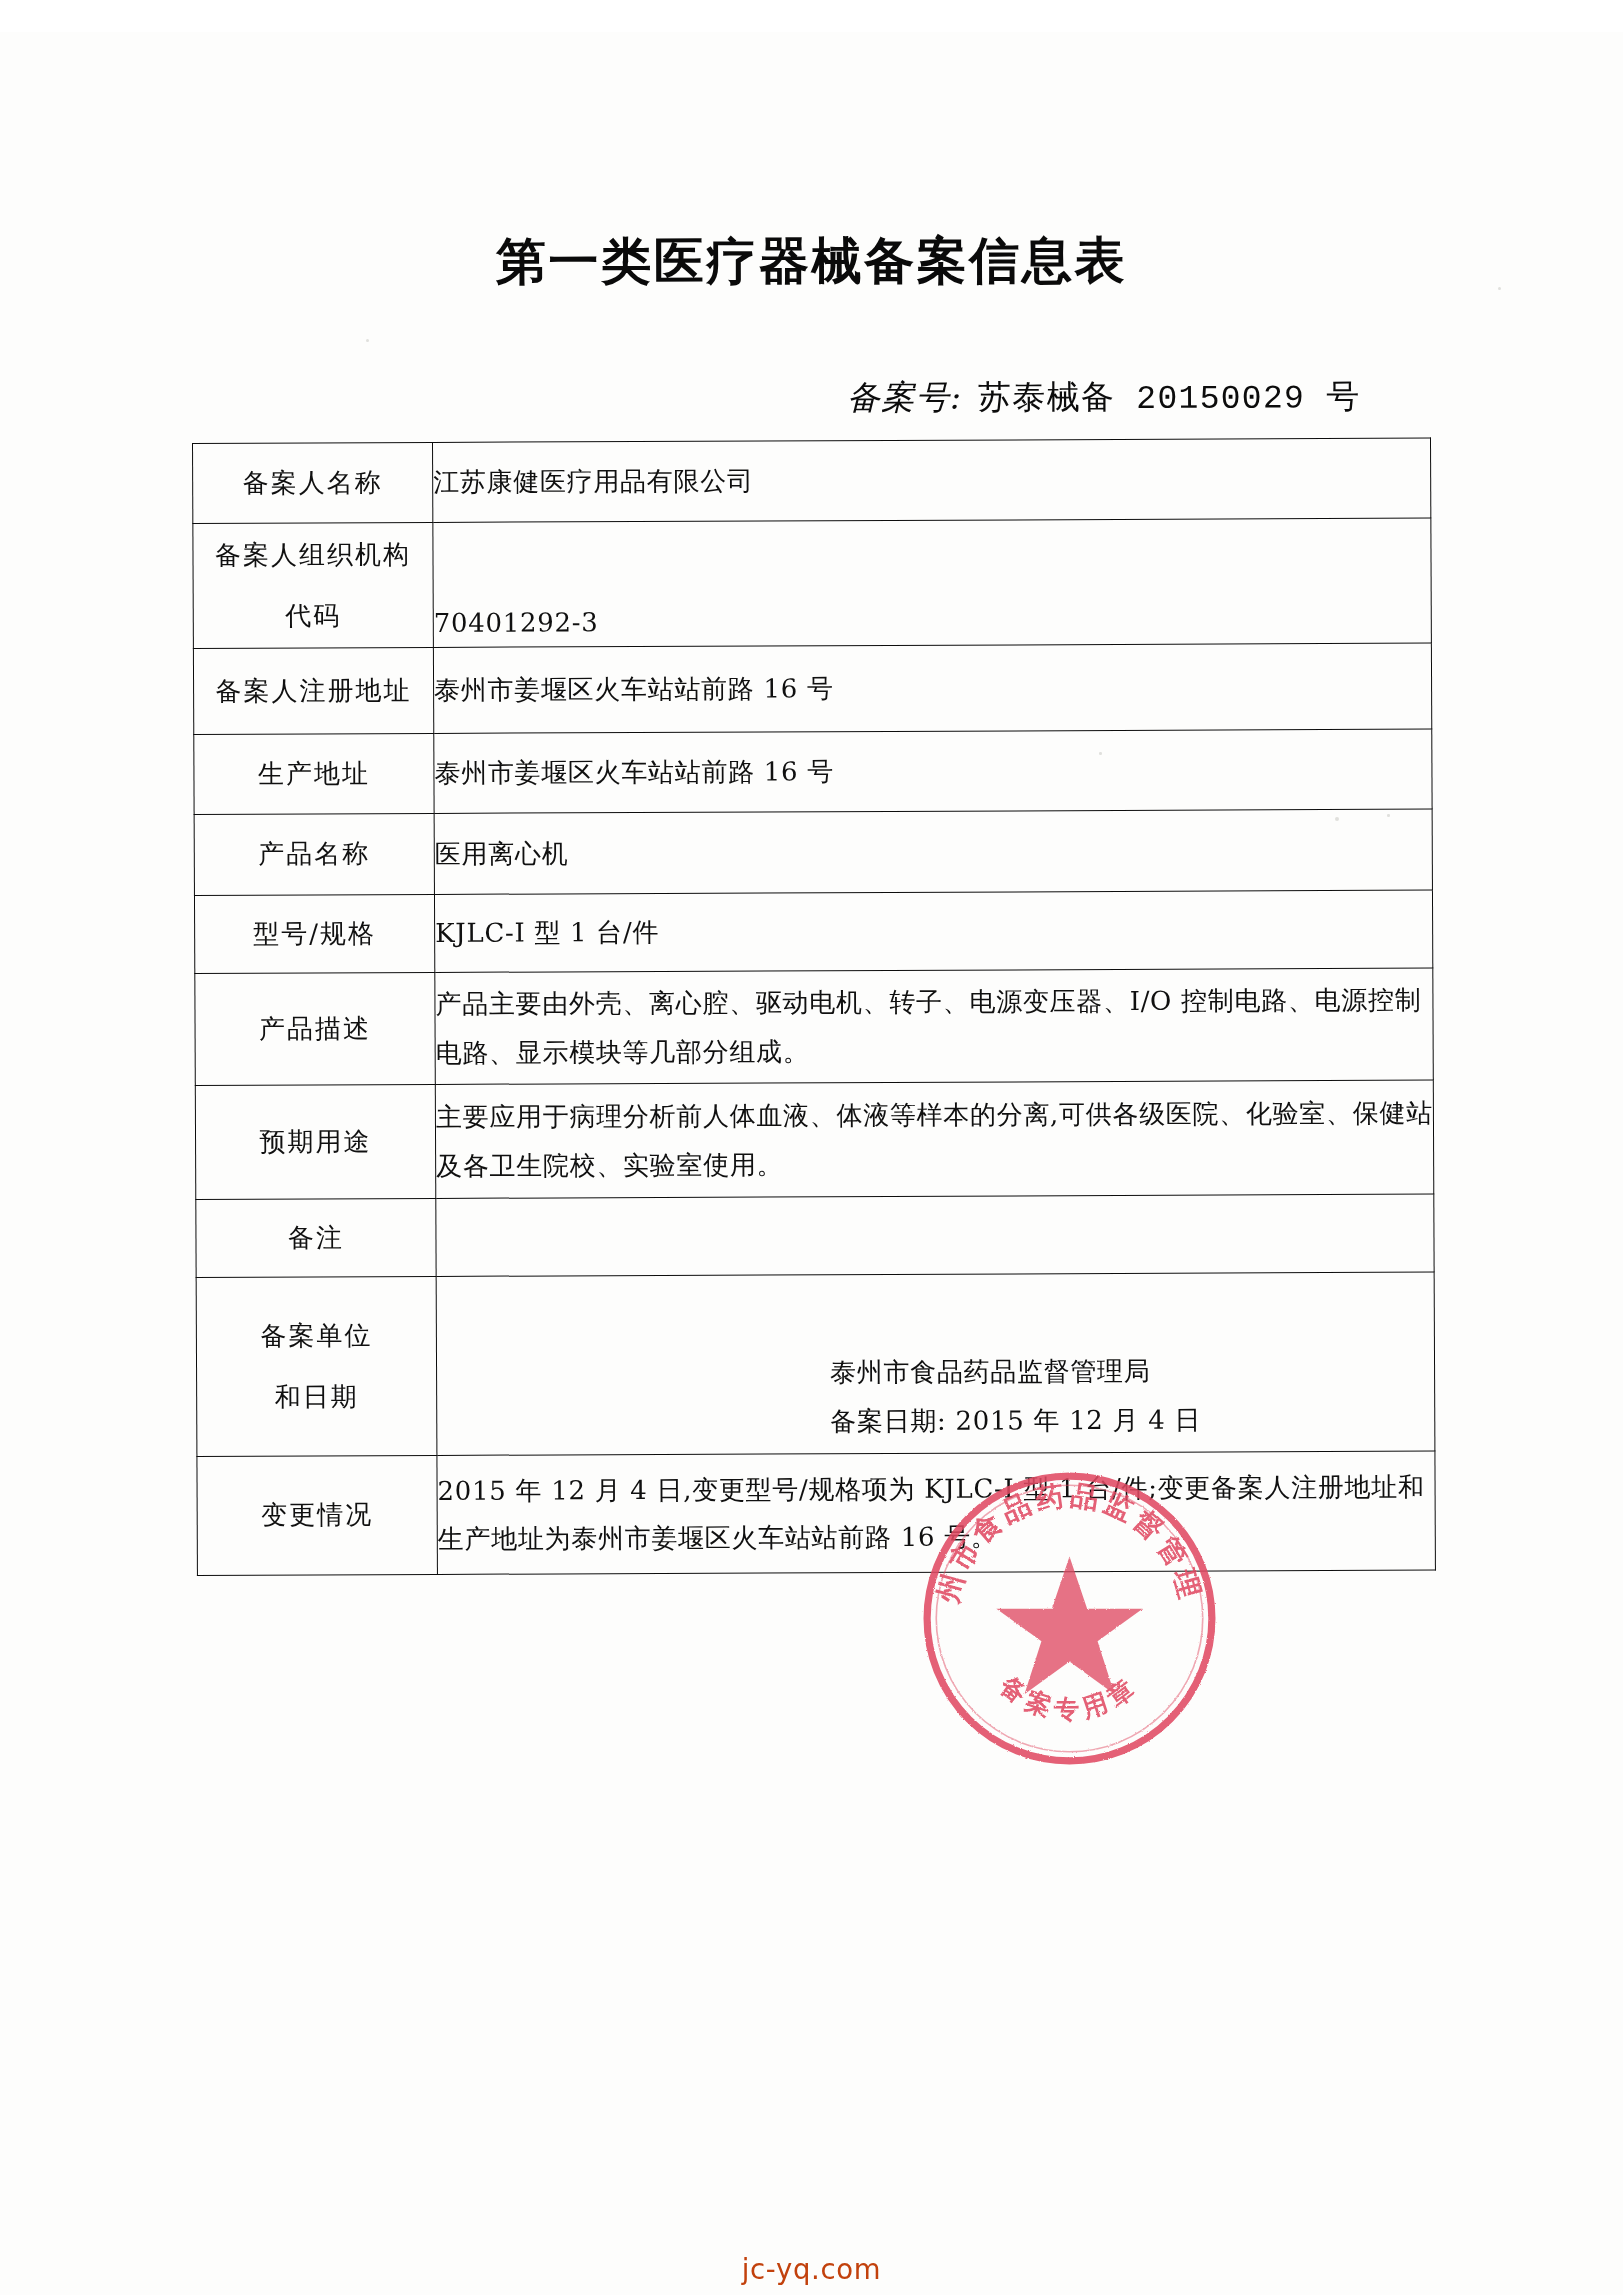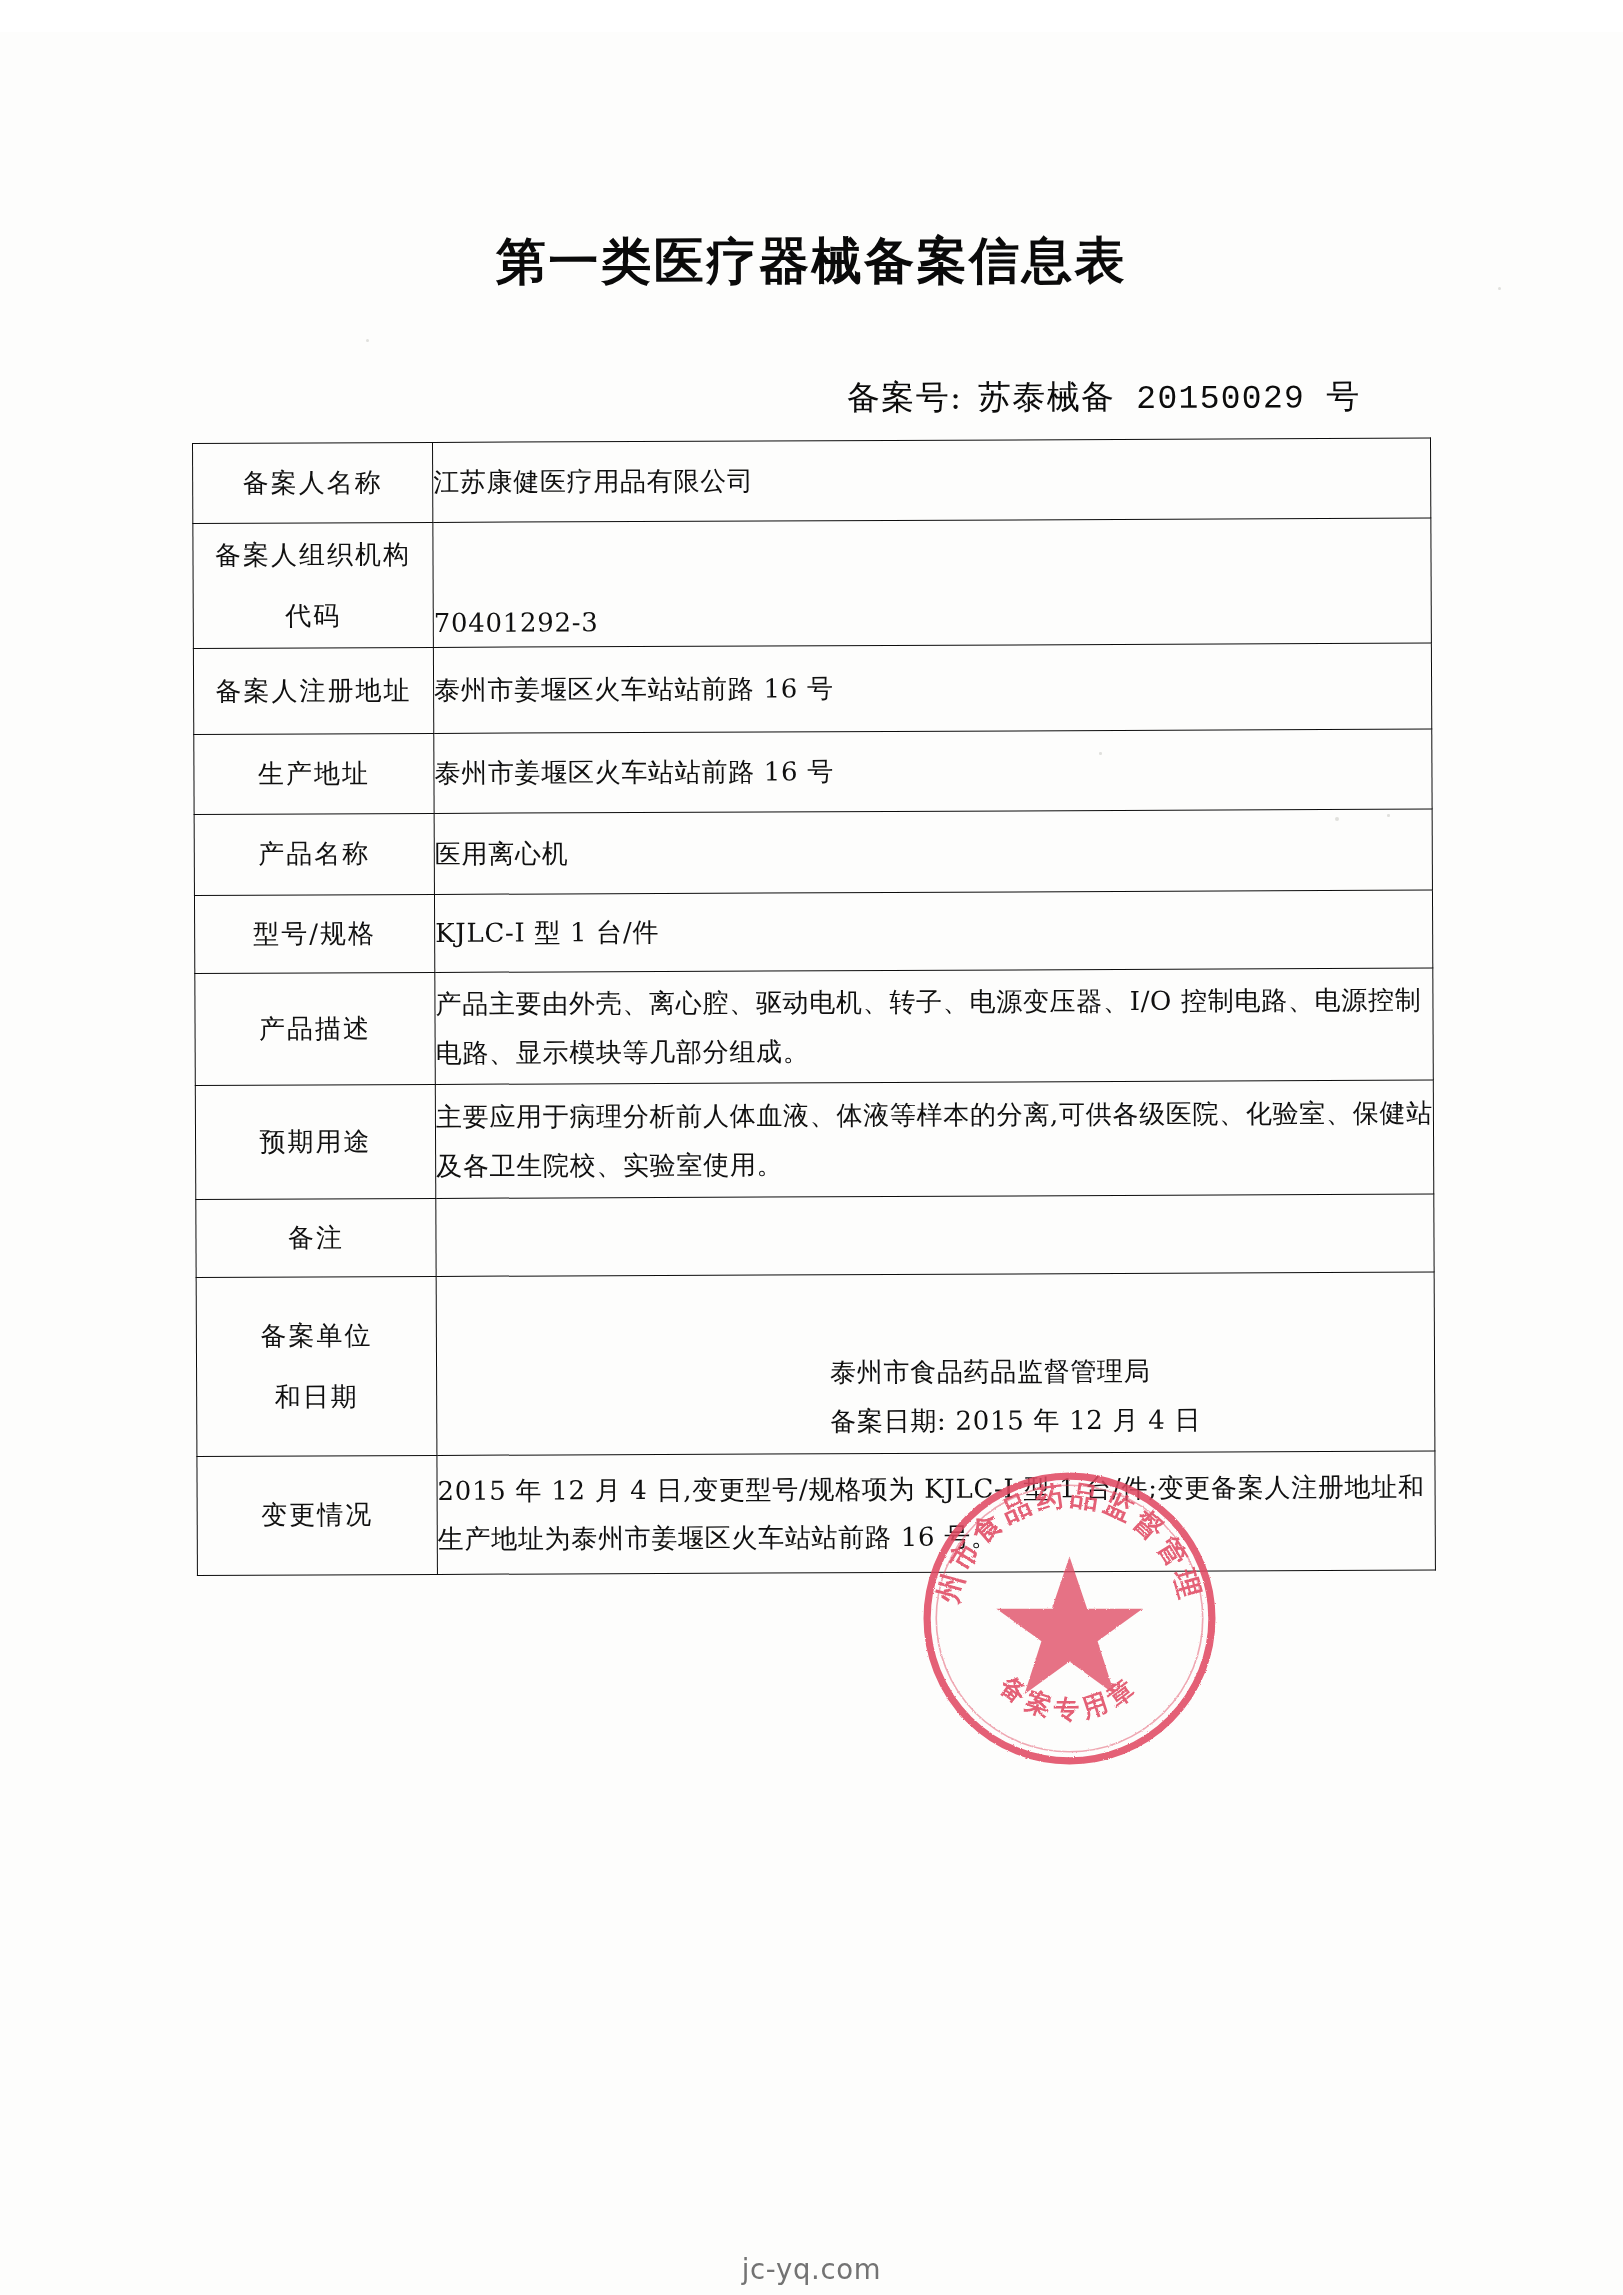--- a/index.html
+++ b/index.html
@@ -43,21 +43,21 @@
   .record-no {
     position: absolute;
     top: 343px;
     left: 847px;
     font-size: 33px;
     letter-spacing: 1.3px;
     white-space: nowrap;
     color: #0c0c0c;
     transform: rotate(-0.15deg);
   }
-  .record-no .label { margin-right: 3.9px; }
+  .record-no .label { margin-right: 3.9px; font-style: italic; }
   .record-no .num { font-family: Liberation Mono, monospace; }
 
   
   .table-wrap {
     position: absolute;
     top: 411px;
     left: 192px;
     width: 1239px;
     transform: rotate(-0.25deg);
     transform-origin: left top;
@@ -139,21 +139,21 @@
   
   .footer-url {
     position: absolute;
     top: 2221px;
     left: 0;
     width: 1623px;
     text-align: center;
     font-family: "DejaVu Sans", "Liberation Sans", sans-serif;
     font-size: 27.5px;
     letter-spacing: 0.7px;
-    color: #737373;
+    color: #c2410c;
   }
 
   
   .speck {
     position: absolute;
     background: #c9c9c2;
     border-radius: 50%;
     opacity: .55;
   }
 </style>

